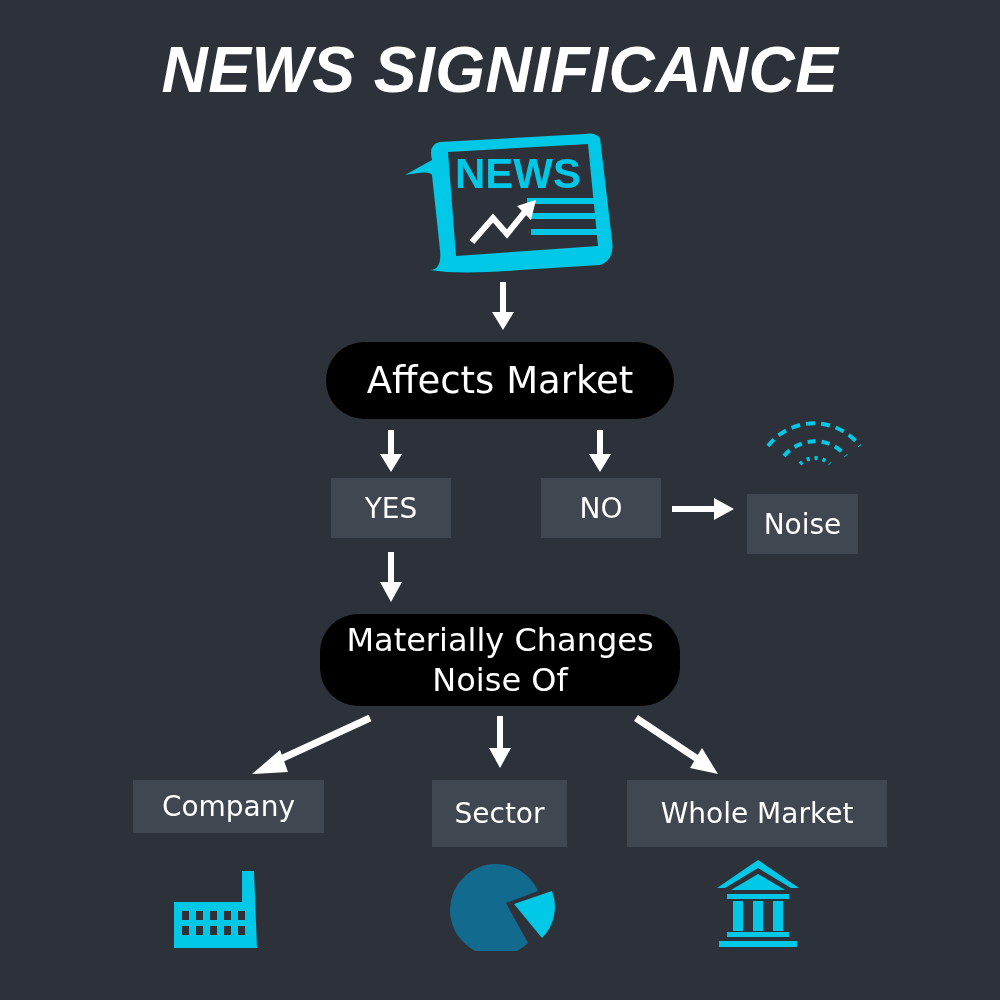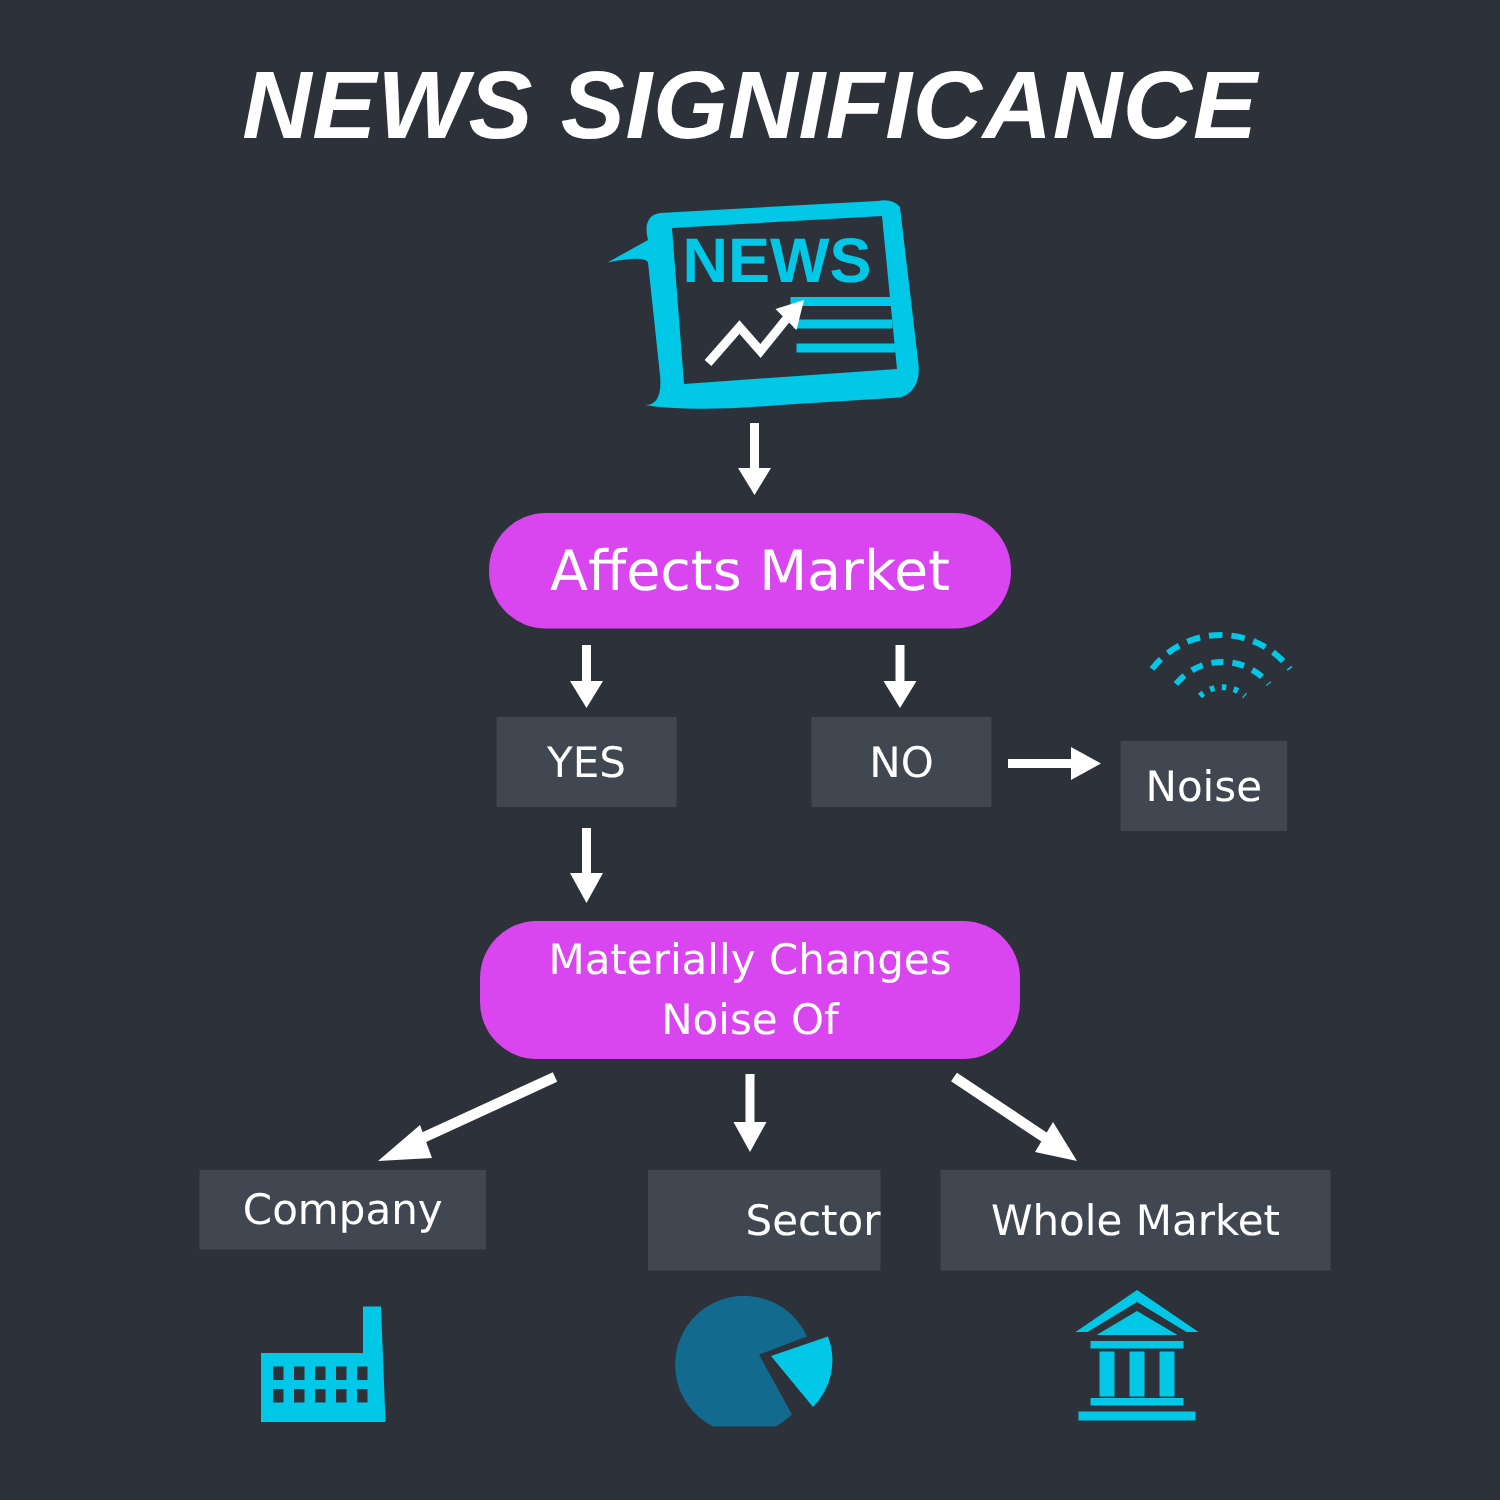--- a/index.html
+++ b/index.html
@@ -10,21 +10,21 @@
     color: #ffffff;
     position: relative;
   }
   .abs { position: absolute; }
   .title {
     left: 0; top: 30px; width: 1000px; text-align: center;
     font-family: "Liberation Sans", "DejaVu Sans", sans-serif;
     font-weight: bold; font-size: 64px; letter-spacing: 0.5px; line-height: 80px; font-style: italic;
   }
   .pill {
-    background: #d946ef; border-radius: 38px;
+    background: #000000; border-radius: 38px;
     display: flex; align-items: center; justify-content: center; text-align: center;
     color: #fff;
   }
   .box {
     background: #414751;
     display: flex; align-items: center; justify-content: center;
     color: #fff; font-size: 28px;
   }
   svg { display: block; }
 </style>
@@ -101,21 +101,21 @@
   <span>Noise</span>
 </div>
 
 <div class="abs" style="left:378px; top:552px;">
   <svg width="26" height="52">
       <rect x="10" y="0" width="6" height="34" fill="#fff"></rect>
       <polygon points="2,30 24,30 13,50" fill="#fff"></polygon>
     </svg>
 </div>
 
-<div class="abs pill" style="left:320px; top:614px; width:360px; height:92px; font-size:28px; line-height:40px; flex-direction:column;">
+<div class="abs pill" style="left:320px; top:614px; width:360px; height:92px; font-size:32px; line-height:40px; flex-direction:column;">
   <span>Materially Changes</span>
   <span>Noise Of</span>
 </div>
 
 <div class="abs" style="left:240px; top:712px;">
   <svg width="140" height="66">
       <line x1="130" y1="6" x2="30" y2="52" stroke="#fff" stroke-width="7"></line>
       <polygon points="12,62 40,38 48,60" fill="#fff"></polygon>
     </svg>
 </div>
@@ -128,21 +128,21 @@
 <div class="abs" style="left:630px; top:712px;">
   <svg width="96" height="66">
       <line x1="6" y1="6" x2="72" y2="50" stroke="#fff" stroke-width="7"></line>
       <polygon points="88,62 60,56 72,36" fill="#fff"></polygon>
     </svg>
 </div>
 
 <div class="abs box" style="left:133px; top:780px; width:191px; height:53px;justify-content:center;">
   <span>Company</span>
 </div>
-<div class="abs box" style="left:432px; top:780px; width:155px; height:67px;justify-content:flex-end;">
+<div class="abs box" style="left:432px; top:780px; width:135px; height:67px;">
   <span>Sector</span>
 </div>
 <div class="abs box" style="left:627px; top:780px; width:260px; height:67px;">
   <span>Whole Market</span>
 </div>
 
 <div class="abs" style="left:174px; top:870px;">
   <svg width="112" height="80" viewBox="0 0 112 80">
     <polygon points="0,32 68,32 68,1 80,1 83,78 0,78" fill="#00c8e6"></polygon>
     <g fill="#2d323a">

